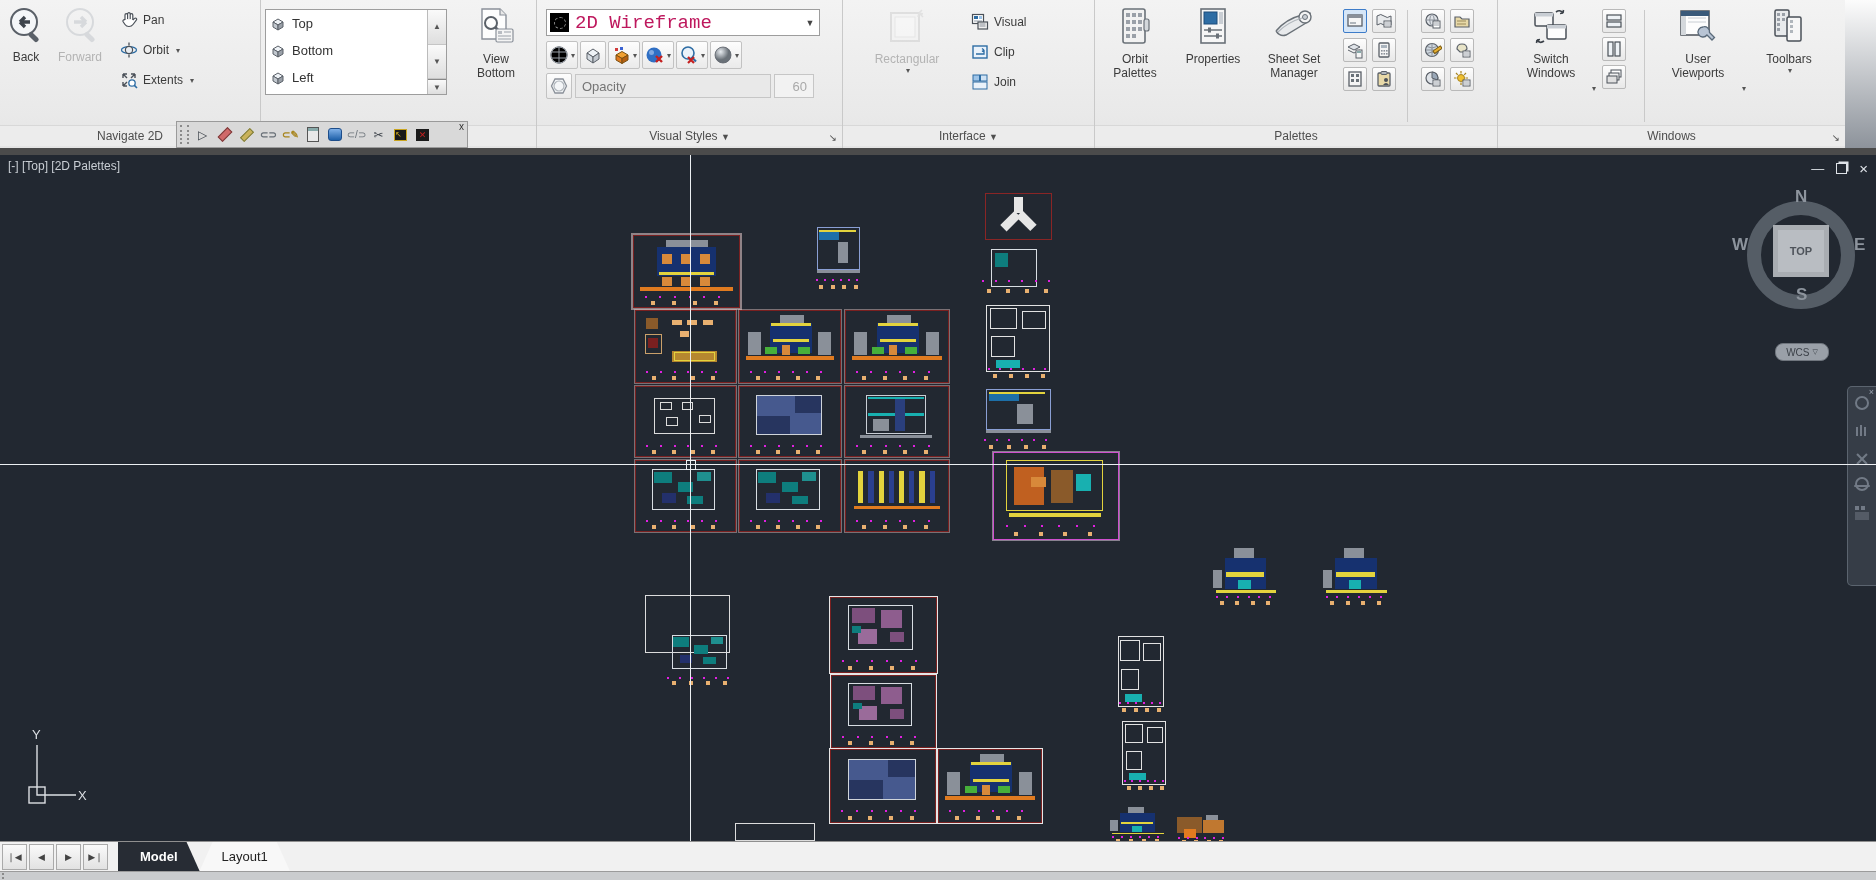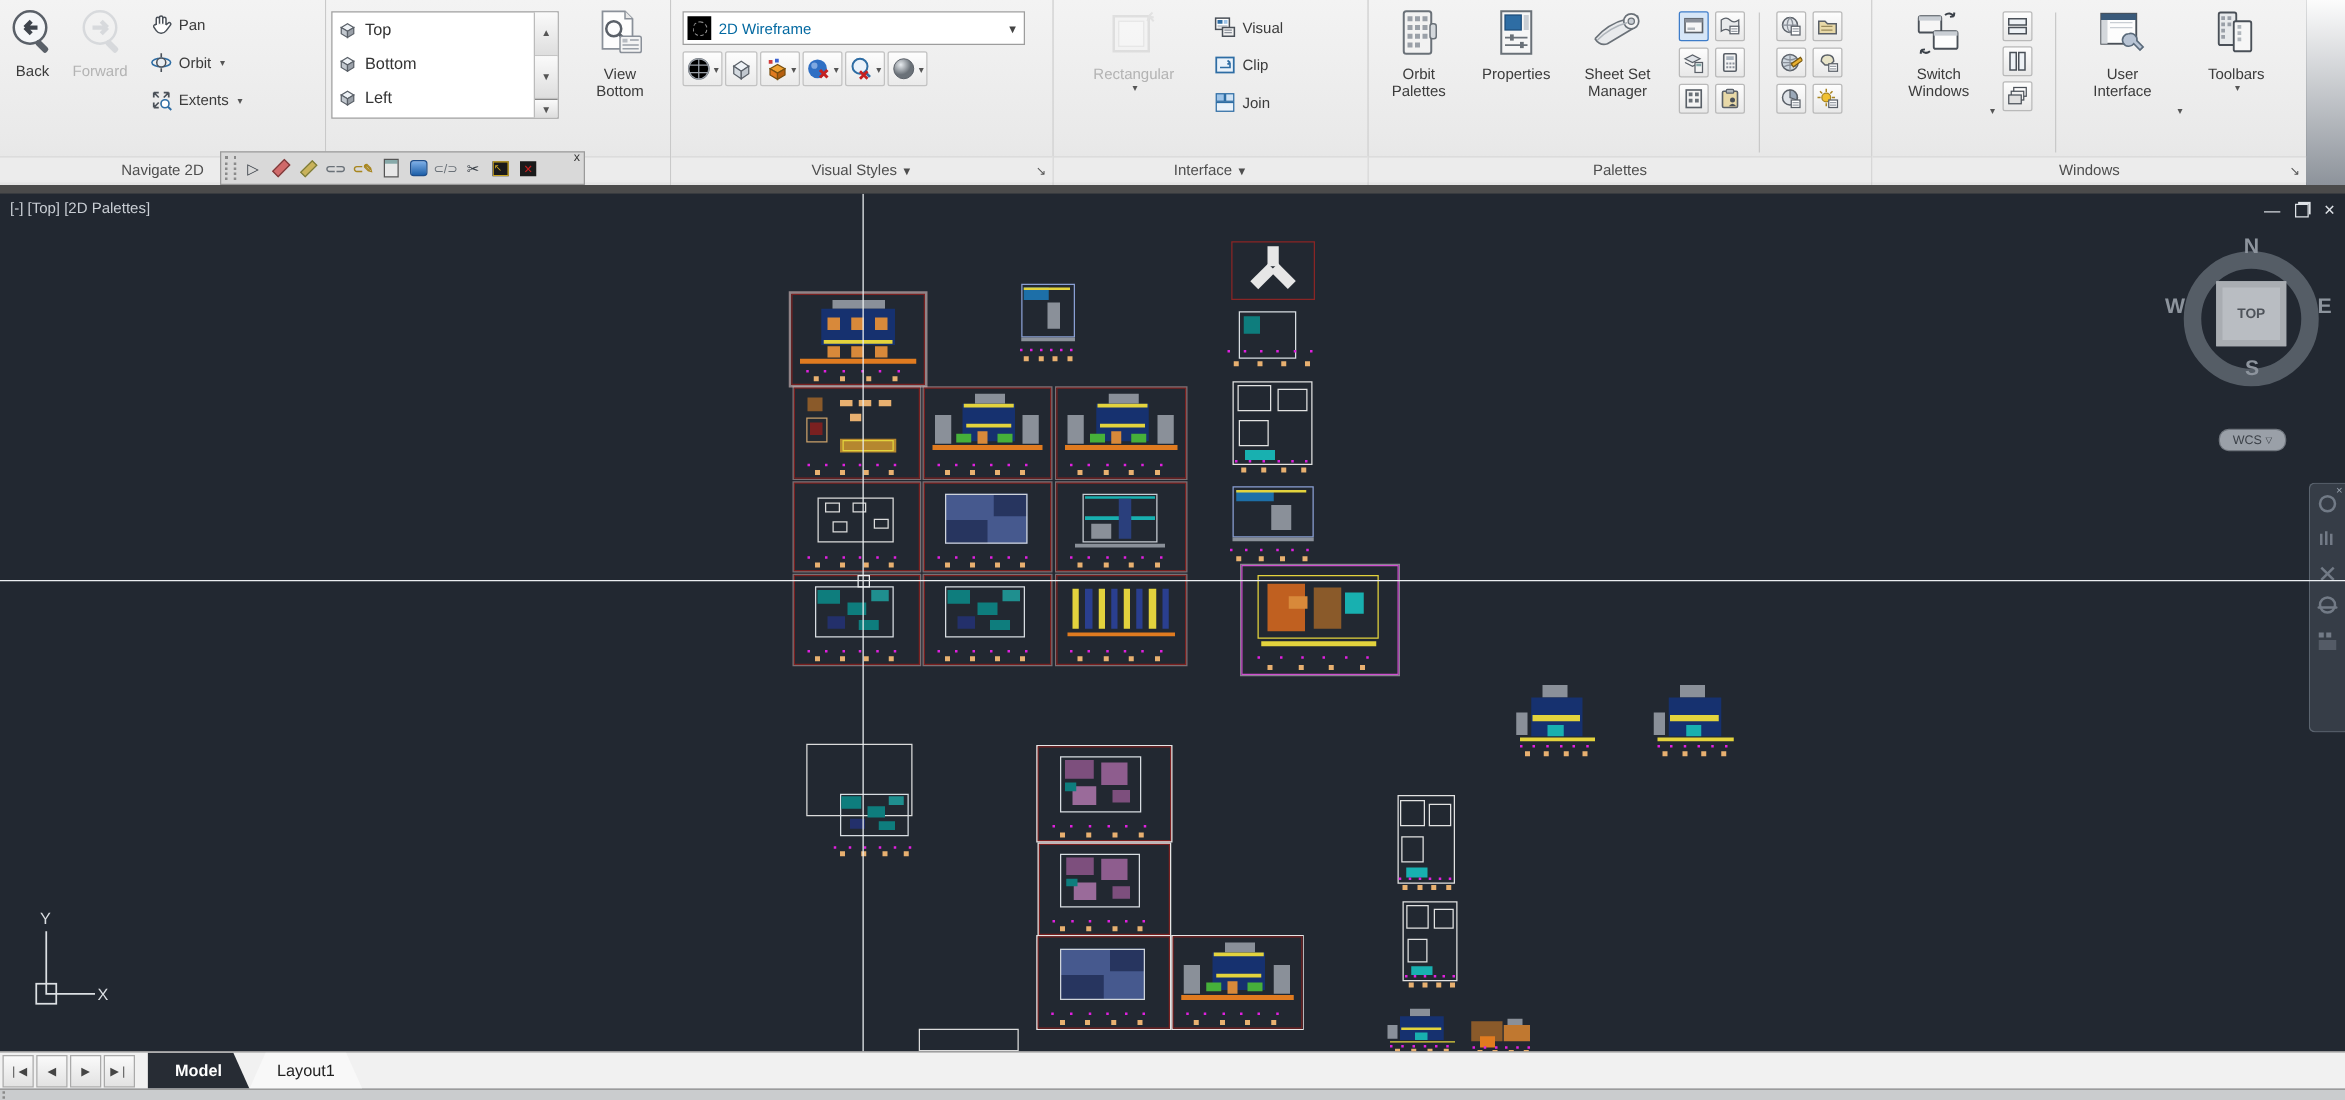--- a/index.html
+++ b/index.html
@@ -23,21 +23,21 @@
   
   #views-list{position:absolute;left:4px;top:9px;width:182px;height:86px;border:1px solid #9d9d9d;background:#fff;box-sizing:border-box;}
   .view-row{height:27px;display:flex;align-items:center;gap:6px;padding-left:4px;font-size:13px;color:#333;cursor:pointer;}
   #views-scroll{position:absolute;right:0;top:0;bottom:0;width:18px;border-left:1px solid #bbb;display:flex;flex-direction:column;}
   .scr{flex:1;display:flex;align-items:center;justify-content:center;font-size:8px;color:#555;background:linear-gradient(#fafafa,#dedede);border-bottom:1px solid #c5c5c5;cursor:pointer;}
   
   #vs-dropdown{position:absolute;left:9px;top:9px;width:274px;height:27px;border:1px solid #9d9d9d;background:#fff;
                display:flex;align-items:center;box-sizing:border-box;cursor:pointer;}
   #vs-dropdown .thumb{width:19px;height:19px;background:#000;margin:0 6px 0 3px;position:relative;}
   #vs-dropdown .thumb:after{content:"";position:absolute;left:4px;top:4px;width:10px;height:10px;border:1px dashed #888;border-radius:50%;}
-  #vs-dropdown .txt{font-size:12px;color:#0369a1;flex:1;}
+  #vs-dropdown .txt{font-size:19px;color:#be185d;flex:1;font-family:Liberation Mono, monospace;}
   #vs-dropdown .dd{width:18px;text-align:center;font-size:9px;color:#444;}
   .vs-iconrow{position:absolute;left:9px;top:41px;display:flex;gap:2px;}
   .vs-btn{height:26px;border:1px solid #c2c2c2;border-radius:2px;background:linear-gradient(#fdfdfd,#eaeaea);
           display:flex;align-items:center;padding:0 2px;cursor:pointer;}
   #opacity-wrap{position:absolute;left:9px;top:73px;display:flex;align-items:center;gap:3px;}
   #opacity-input{width:196px;height:24px;border:1px solid #c6c6c6;background:#e9e9e9;color:#b3b3b3;font-size:13px;
                  padding:0 6px;box-sizing:border-box;font-family:"Liberation Sans",sans-serif;}
   #opacity-value{width:40px;height:24px;border:1px solid #c6c6c6;background:#f2f2f2;color:#a9a9a9;font-size:13px;
                  display:flex;align-items:center;justify-content:flex-end;padding-right:6px;box-sizing:border-box;}
   
@@ -256,20 +256,30 @@
               <radialGradient id="gs" cx="35%" cy="30%">
                 <stop offset="0%" stop-color="#e8ecf0"></stop>
                 <stop offset="100%" stop-color="#6a7178"></stop>
               </radialGradient>
             </defs>
             <circle cx="10" cy="10" r="8" fill="url(#gs)" stroke="#5a6068" stroke-width="0.8"></circle>
           </svg>
         <span class="ddarrow">▾</span>
         </div>
     </div>
+    <div id="opacity-wrap">
+      <div class="vs-btn" style="height:24px">
+        <svg width="20" height="20" viewBox="0 0 20 20">
+            <path d="M6 3 h8 l3.5 7 -3.5 7 h-8 L2.5 10 z" fill="#f4f6f8" stroke="#8a9099" stroke-width="1.3"></path>
+            <circle cx="10" cy="10" r="5" fill="none" stroke="#b0b6bc" stroke-width="1.2"></circle>
+          </svg>
+        </div>
+      <input id="opacity-input" disabled="" placeholder="Opacity" style="">
+      <div id="opacity-value">60</div>
+    </div>
     <div class="panel-label"><span>Visual Styles</span> <span style="font-size:9px">▼</span></div>
     <span class="launcher">↘</span>
   </div>
 
   <div class="panel" style="width:252px">
     <div class="bigbtn dis" style="left:18px;width:92px">
       <span>
         <svg width="44" height="44" viewBox="0 0 44 44">
             <rect x="6" y="8" width="28" height="28" fill="#f6f6f6" stroke="#c9c9c9" stroke-width="2"></rect>
             <rect x="10" y="12" width="20" height="20" fill="#fdfdfd" stroke="#d9d9d9"></rect>
@@ -514,21 +524,21 @@
       <span>
         <svg width="44" height="44" viewBox="0 0 44 44">
             <rect x="5" y="6" width="28" height="24" fill="#fdfdfd" stroke="#4a5058" stroke-width="1.5"></rect>
             <rect x="5" y="6" width="28" height="5" fill="#3a5a7a"></rect>
             <rect x="5" y="11" width="5" height="19" fill="#d4d8dc"></rect>
             <path d="M12 13 h18 M12 17 h18" stroke="#c9ced4"></path>
             <path d="M27 22 a5 5 0 1 0 4 8 l5 5 2.5-2.5 -5-5 a5 5 0 0 0-6.5-5.5" fill="#b8c4d4" stroke="#5a6a7a" stroke-width="1.3"></path>
           </svg>
         </span>
       <span class="lbl">User
-Interface</span>
+Viewports</span>
     </div>
     <span class="ddarrow" style="position:absolute;left:242px;top:84px">▾</span>
     <div class="bigbtn" style="left:258px;width:66px">
       <span>
         <svg width="44" height="44" viewBox="0 0 44 44">
             <rect x="8" y="5" width="14" height="26" rx="1.5" fill="#e8eaec" stroke="#4a5058" stroke-width="1.5"></rect>
             <g fill="#9aa0a8">
               <rect x="10" y="8" width="3" height="3"></rect>
               <rect x="10" y="13" width="3" height="3"></rect>
               <rect x="10" y="18" width="3" height="3"></rect>

